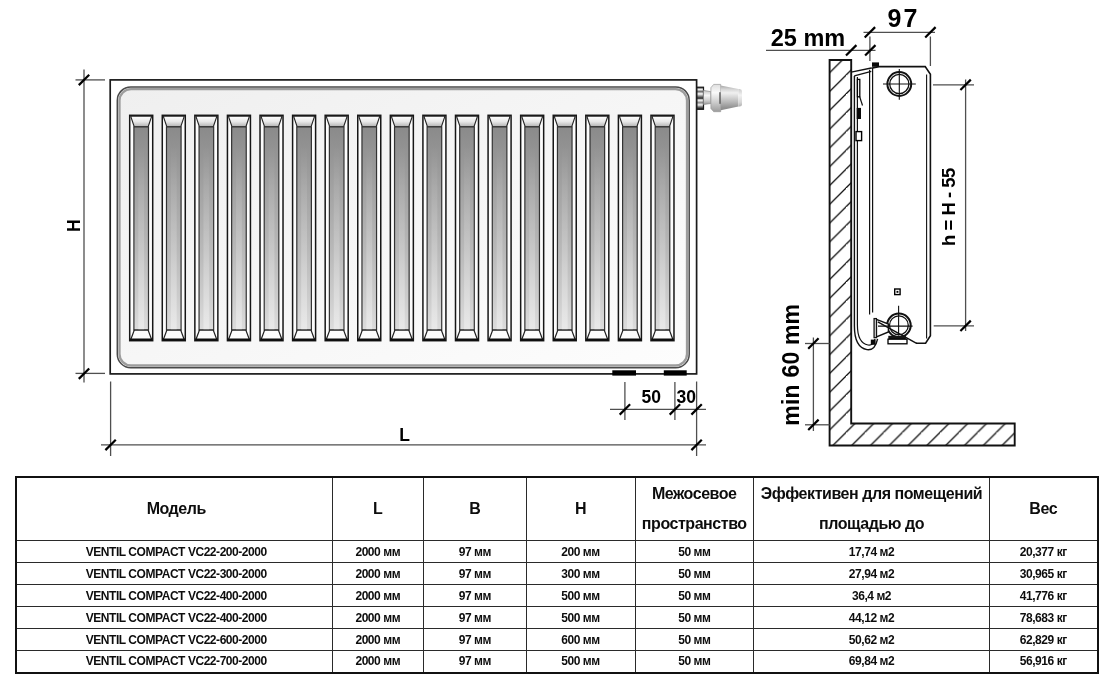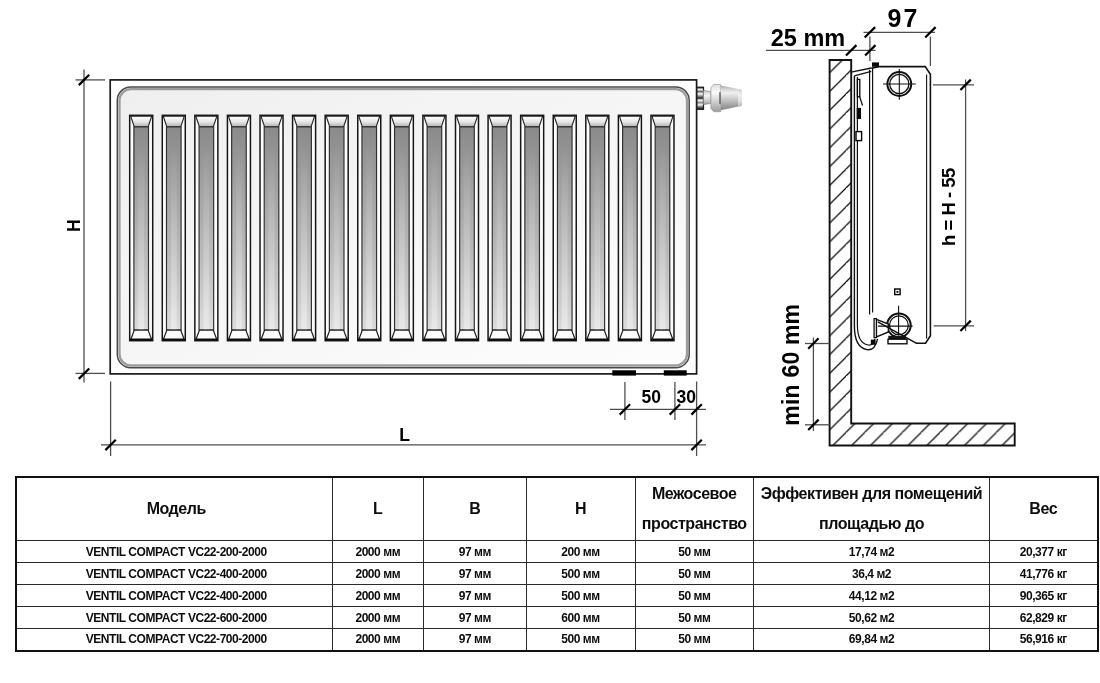--- a/index.html
+++ b/index.html
@@ -223,36 +223,45 @@
 <tr class="d">
           <td>VENTIL COMPACT VC22-200-2000</td>
           <td>2000 мм</td>
           <td>97 мм</td>
           <td>200 мм</td>
           <td>50 мм</td>
           <td>17,74 м2</td>
           <td>20,377 кг</td>
         </tr>
 <tr class="d">
+          <td>VENTIL COMPACT VC22-300-2000</td>
+          <td>2000 мм</td>
+          <td>97 мм</td>
+          <td>300 мм</td>
+          <td>50 мм</td>
+          <td>27,94 м2</td>
+          <td>30,965 кг</td>
+        </tr>
+<tr class="d">
           <td>VENTIL COMPACT VC22-400-2000</td>
           <td>2000 мм</td>
           <td>97 мм</td>
           <td>500 мм</td>
           <td>50 мм</td>
           <td>36,4 м2</td>
           <td>41,776 кг</td>
         </tr>
 <tr class="d">
           <td>VENTIL COMPACT VC22-400-2000</td>
           <td>2000 мм</td>
           <td>97 мм</td>
           <td>500 мм</td>
           <td>50 мм</td>
           <td>44,12 м2</td>
-          <td>90,365 кг</td>
+          <td>78,683 кг</td>
         </tr>
 <tr class="d">
           <td>VENTIL COMPACT VC22-600-2000</td>
           <td>2000 мм</td>
           <td>97 мм</td>
           <td>600 мм</td>
           <td>50 мм</td>
           <td>50,62 м2</td>
           <td>62,829 кг</td>
         </tr>

